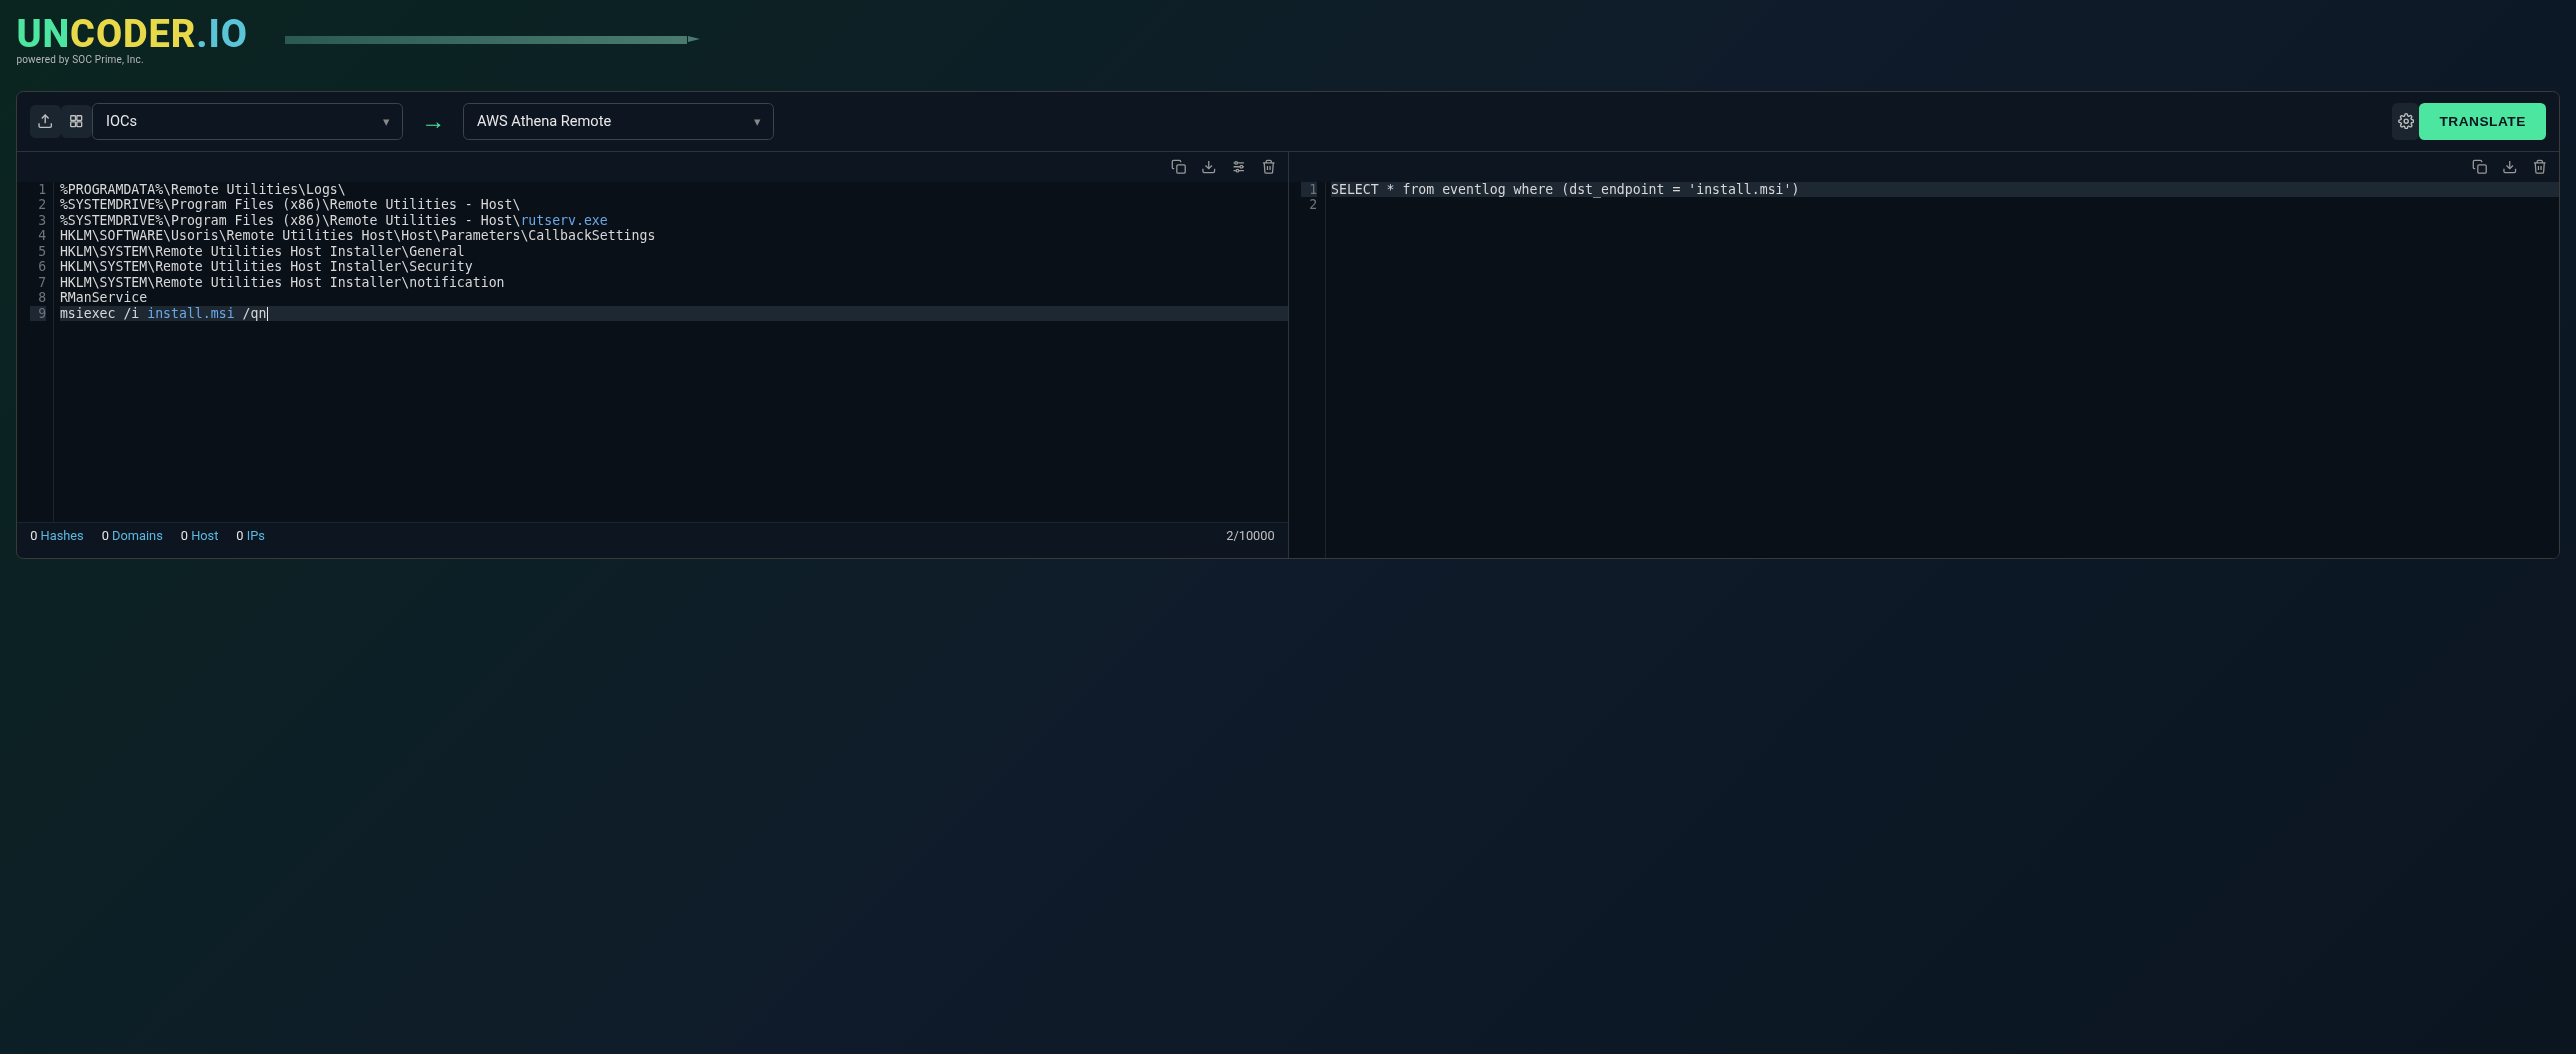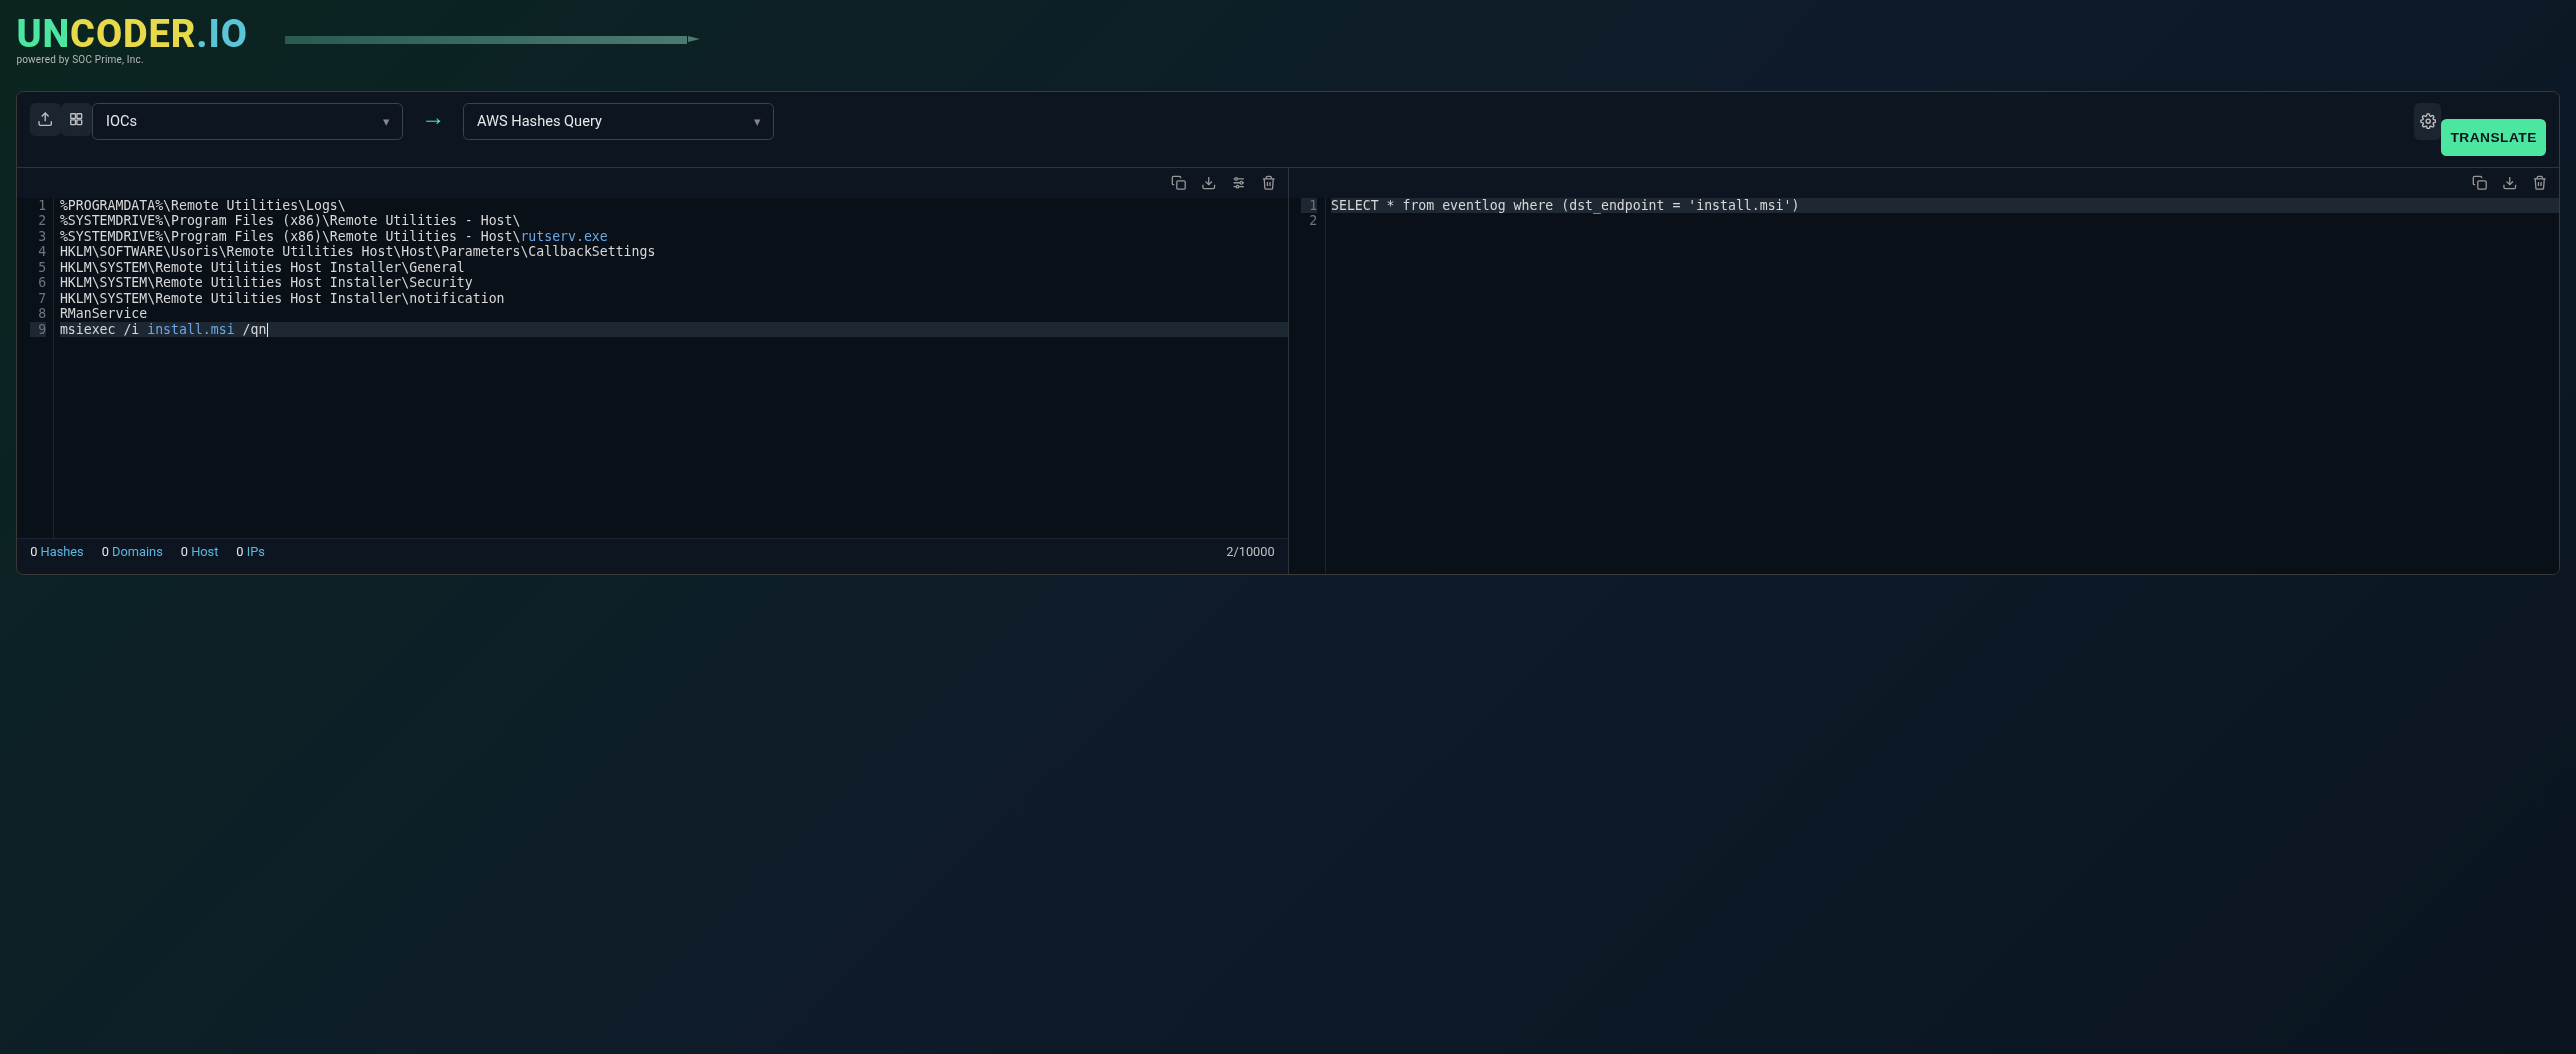--- a/index.html
+++ b/index.html
@@ -58,20 +58,21 @@
 
 .main {
   margin: 18px 16.4px 0 16.4px;
   border: 0.9px solid #3a3a3a;
   border-radius: 7.3px;
   background: #0d1520;
   overflow: hidden;
 }
 .controls {
   display: flex;
+  align-items: center;
   padding: 11px 12.8px;
 }
 .icon-btn {
   width: 31px;
   height: 33px;
   background: #1a2530;
   border: none;
   border-radius: 5.5px;
   display: flex;
   align-items: center;
@@ -113,30 +114,29 @@
   border-radius: 5.5px;
   display: flex;
   align-items: center;
   justify-content: center;
   cursor: pointer;
   color: #c0c0c0;
 }
 
 .translate-btn {
   height: 37px;
-  padding: 0 9px;
+  padding: 0 20px;
   background: #4de6a0;
   color: #0d1520;
   border: none;
   border-radius: 5.5px;
   font-weight: 700;
   font-size: 13.7px;
   letter-spacing: 0.5px;
   cursor: pointer;
-  margin-top: 16px;
 }
 
 
 .panes {
   display: flex;
   border-top: 0.9px solid #2a3540;
 }
 .pane {
   flex: 1;
   display: flex;
@@ -242,21 +242,21 @@
     </button>
 
     <div class="dropdown left">
       <span>IOCs</span>
       <span class="chevron">▾</span>
     </div>
 
     <div class="arrow-between">→</div>
 
     <div class="dropdown right">
-      <span>AWS Hashes Query</span>
+      <span>AWS Athena Remote</span>
       <span class="chevron">▾</span>
     </div>
 
     <div class="spacer"></div>
 
     <button class="settings-btn">
       <svg width="16.4" height="16.4" viewBox="0 0 24 24" fill="none" stroke="currentColor" stroke-width="2">
           <circle cx="12" cy="12" r="3"></circle>
           <path d="M19.4 15a1.65 1.65 0 0 0 .33 1.82l.06.06a2 2 0 1 1-2.83 2.83l-.06-.06a1.65 1.65 0 0 0-1.82-.33 1.65 1.65 0 0 0-1 1.51V21a2 2 0 1 1-4 0v-.09a1.65 1.65 0 0 0-1-1.51 1.65 1.65 0 0 0-1.82.33l-.06.06a2 2 0 1 1-2.83-2.83l.06-.06a1.65 1.65 0 0 0 .33-1.82 1.65 1.65 0 0 0-1.51-1H3a2 2 0 1 1 0-4h.09a1.65 1.65 0 0 0 1.51-1 1.65 1.65 0 0 0-.33-1.82l-.06-.06a2 2 0 1 1 2.83-2.83l.06.06a1.65 1.65 0 0 0 1.82.33h0a1.65 1.65 0 0 0 1-1.51V3a2 2 0 1 1 4 0v.09a1.65 1.65 0 0 0 1 1.51h0a1.65 1.65 0 0 0 1.82-.33l.06-.06a2 2 0 1 1 2.83 2.83l-.06.06a1.65 1.65 0 0 0-.33 1.82v0a1.65 1.65 0 0 0 1.51 1H21a2 2 0 1 1 0 4h-.09a1.65 1.65 0 0 0-1.51 1z"></path>
         </svg>

